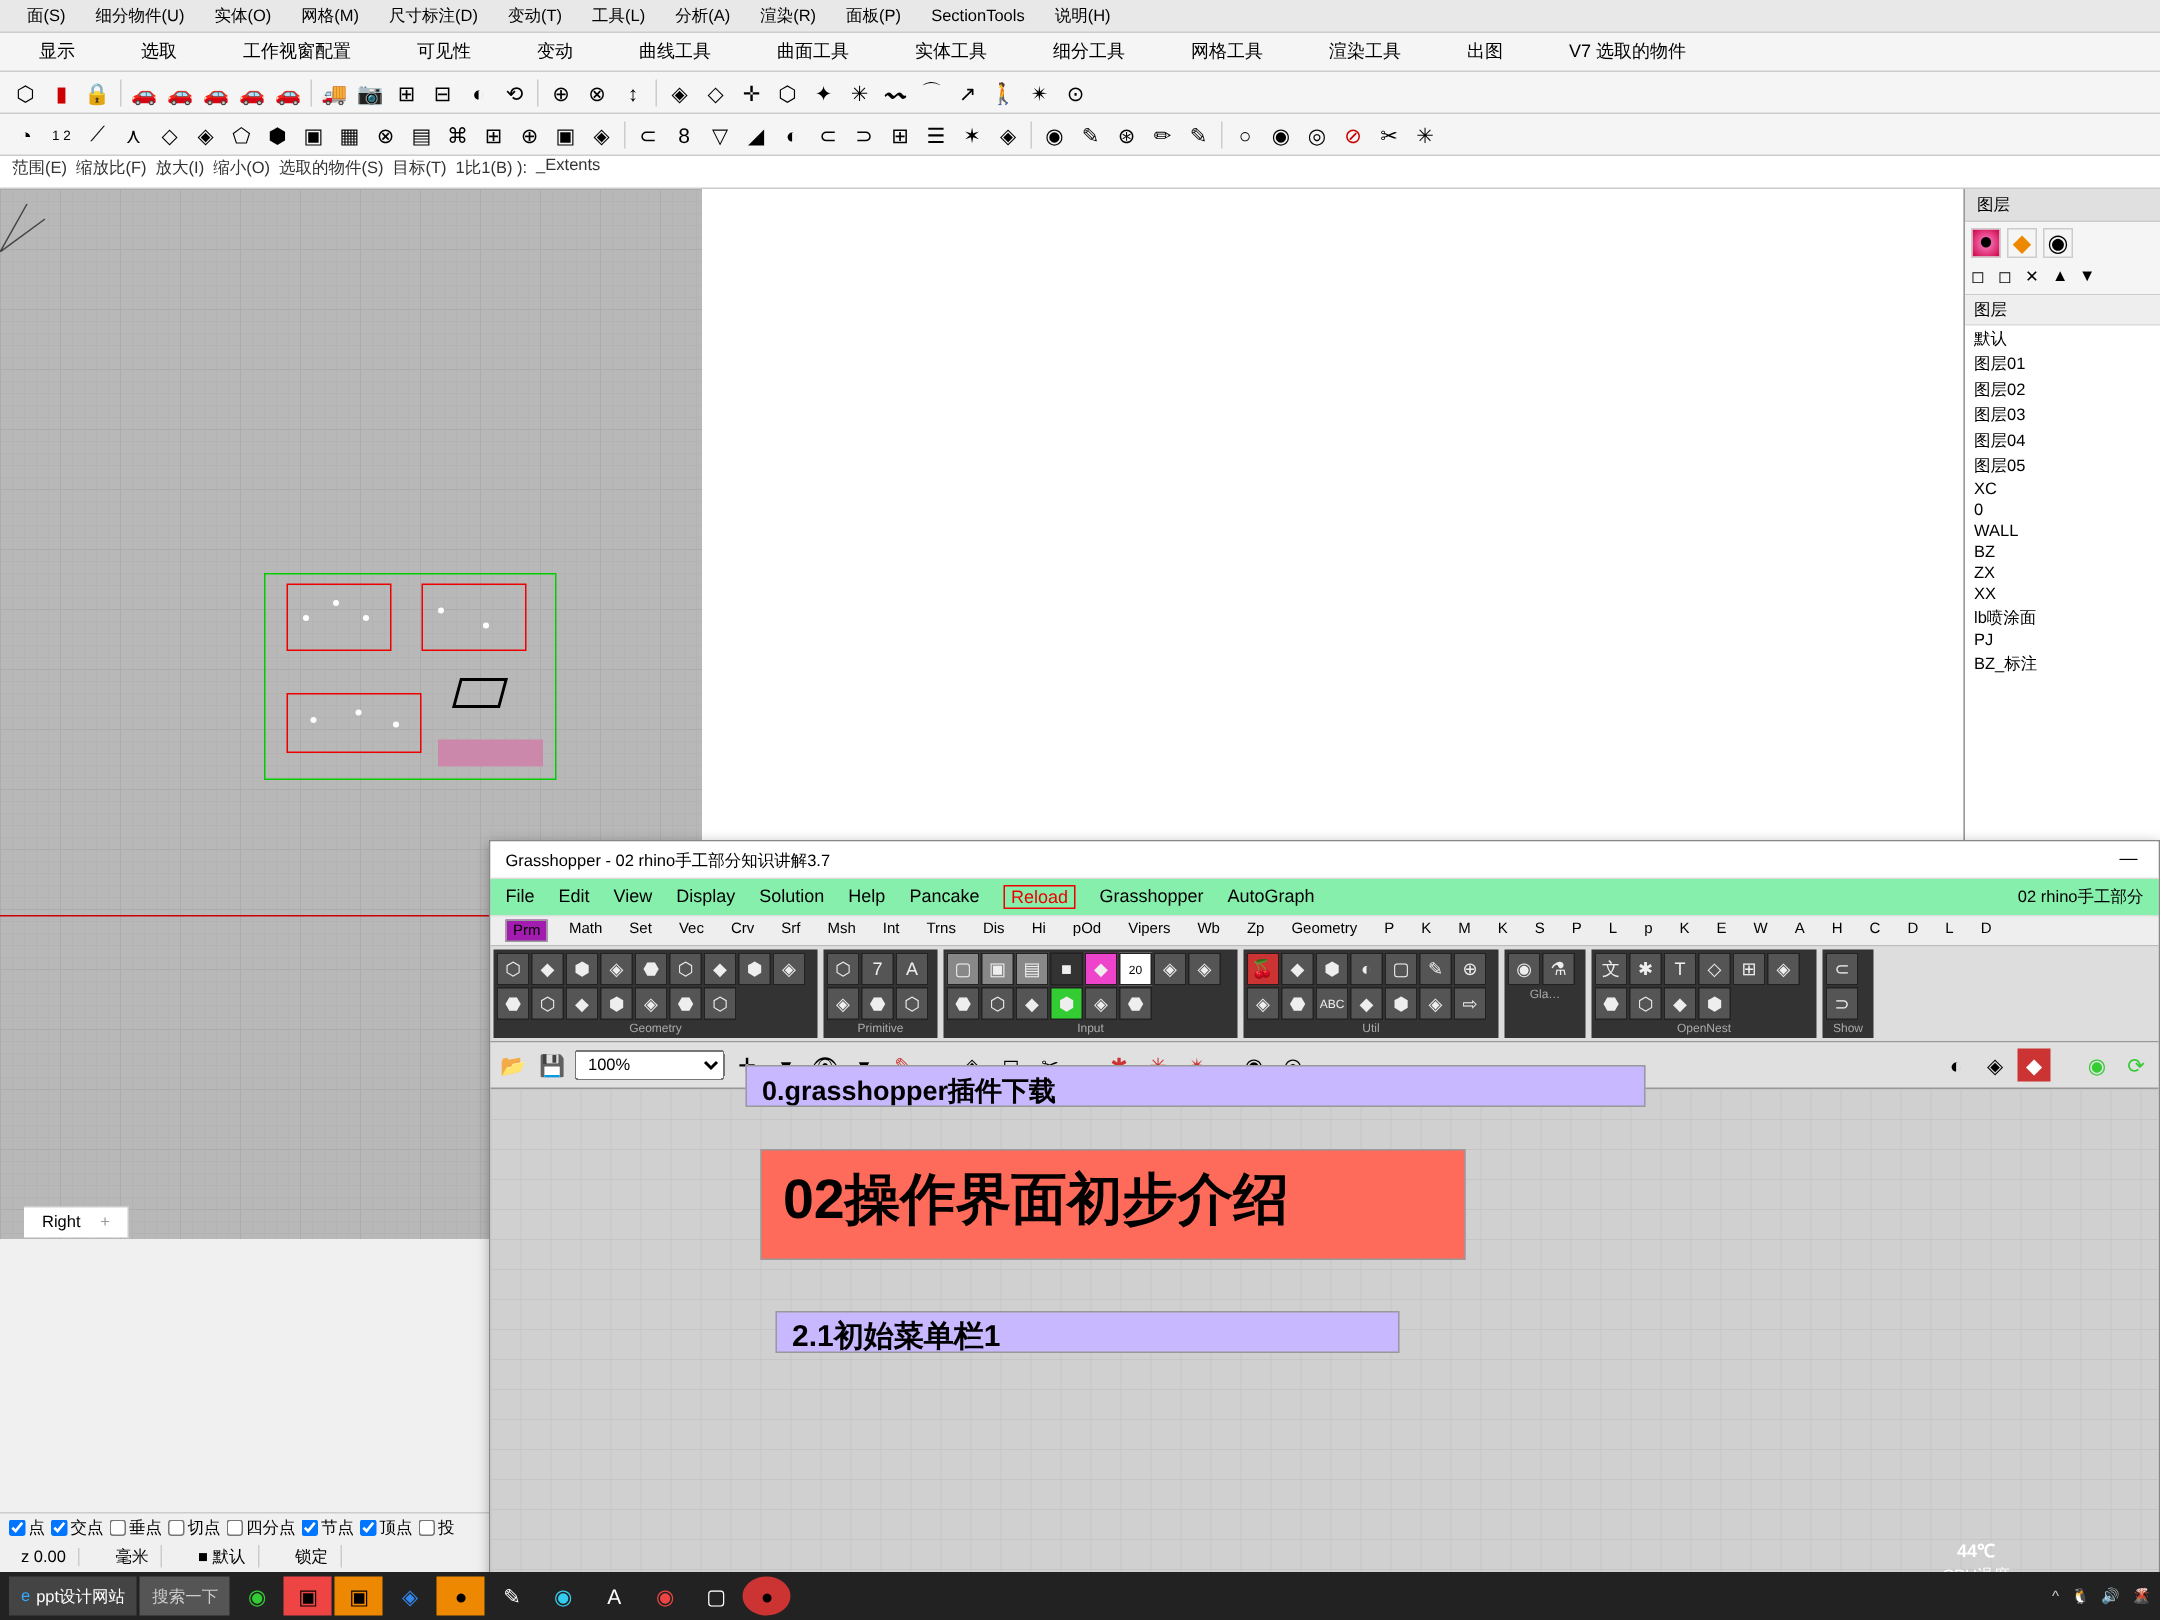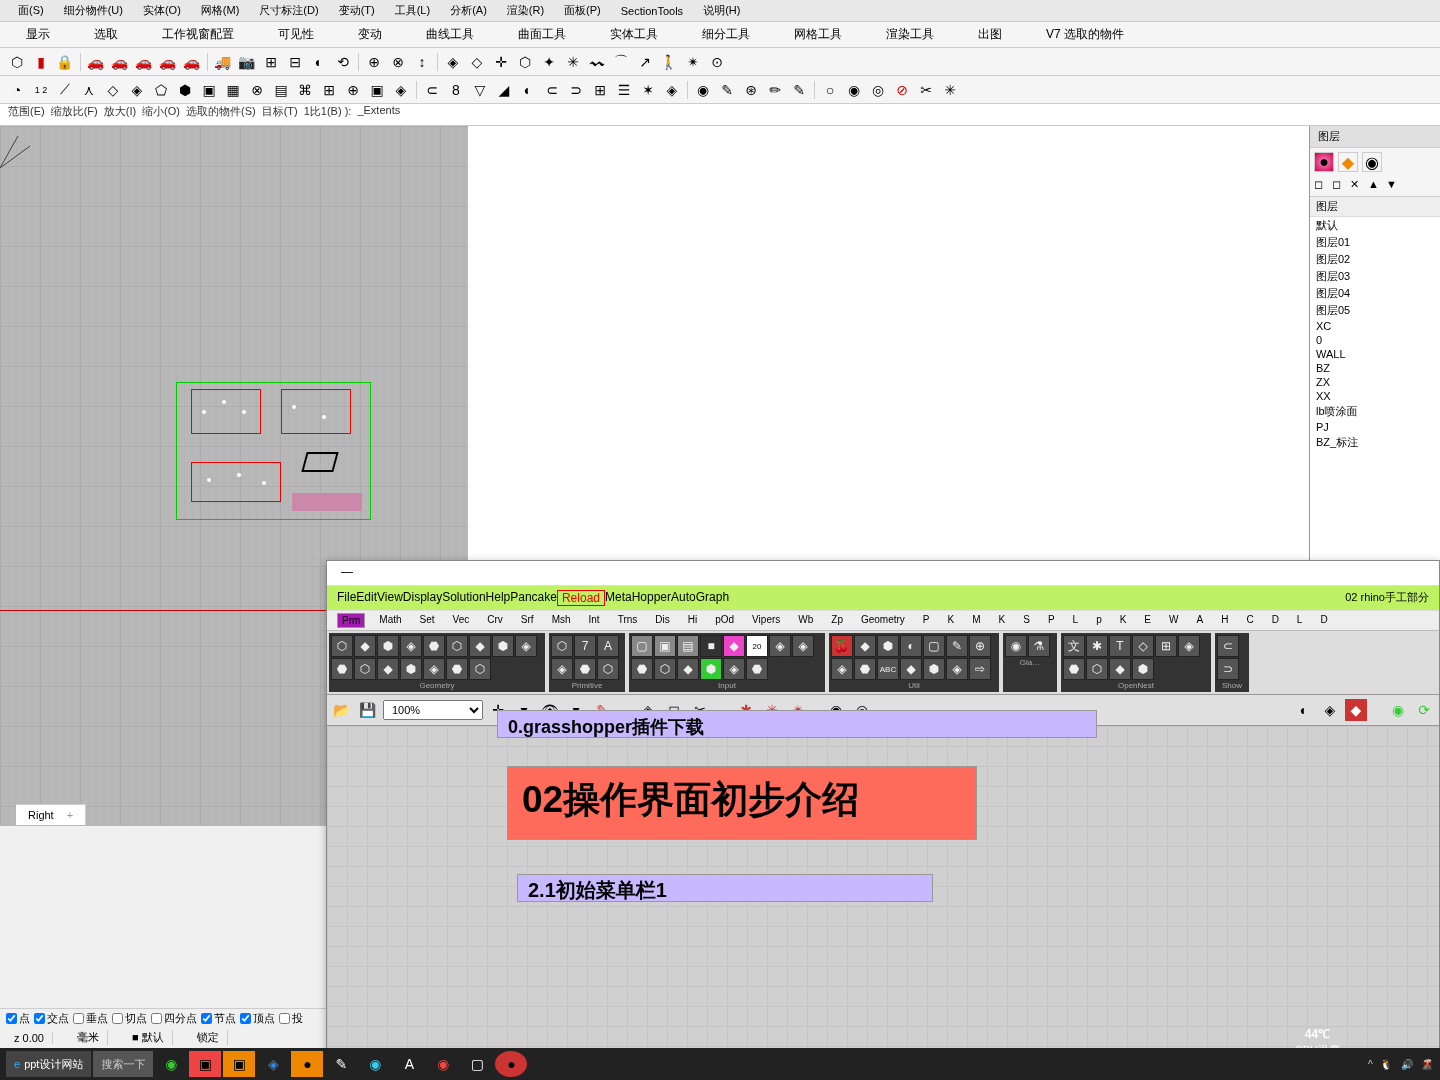--- a/index.html
+++ b/index.html
@@ -54,21 +54,21 @@
     .osnap-item { display: flex; align-items: center; gap: 2px; }
     .osnap-check { width: 11px; height: 11px; }
     .status-row { display: flex; align-items: center; padding: 2px 6px; gap: 16px; }
     .status-cell { border-right: 1px solid #ccc; padding: 0 8px; }
     
     
     .gh-window { position: absolute; left: 326px; top: 560px; right: 0; bottom: 0; background: #f0f0f0; border: 1px solid #888; box-shadow: 0 2px 8px rgba(0,0,0,0.3); display: flex; flex-direction: column; }
     .gh-title { background: #fff; padding: 4px 10px; font-size: 11px; border-bottom: 1px solid #ddd; display: flex; align-items: center; }
     .gh-title-text { flex: 1; }
     .gh-title-btn { width: 20px; height: 16px; text-align: center; cursor: pointer; font-size: 12px; }
-    .gh-menu { background: #bef264; padding: 4px 10px; font-size: 12px; display: flex; gap: 0; border-bottom: 1px solid #ddd; }
+    .gh-menu { background: #86efac; padding: 4px 10px; font-size: 12px; display: flex; gap: 16px; border-bottom: 1px solid #ddd; }
     .gh-menu-item { cursor: pointer; }
     .gh-reload { border: 1px solid #e00; padding: 0 4px; color: #e00; }
     .gh-doc-name { margin-left: auto; font-size: 11px; }
     .gh-tabs { background: #eee; padding: 2px 10px; font-size: 10px; display: flex; gap: 10px; border-bottom: 1px solid #bbb; }
     .gh-tab { cursor: pointer; padding: 1px 4px; }
     .gh-tab.active { background: #a21caf; border: 1px solid #999; }
     .gh-ribbon { background: #ddd; padding: 2px; display: flex; gap: 4px; border-bottom: 1px solid #999; }
     .gh-group { background: #333; padding: 2px; display: flex; flex-direction: column; position: relative; }
     .gh-group-icons { display: flex; flex-wrap: wrap; gap: 1px; }
     .gh-icon { width: 22px; height: 22px; background: #555; border: 1px solid #222; cursor: pointer; display: flex; align-items: center; justify-content: center; font-size: 12px; color: #eee; }
@@ -329,32 +329,33 @@
   <div class="status-row">
     <span class="status-cell">z 0.00</span>
     <span class="status-cell">毫米</span>
     <span class="status-cell">■ <span>默认</span></span>
     <span class="status-cell">锁定</span>
   </div>
 </div>
 
 <div class="gh-window">
   <div class="gh-title">
+    <span class="gh-title-text">Grasshopper - 02 rhino手工部分知识讲解3.7</span>
     <span class="gh-title-btn">—</span>
   </div>
   <div class="gh-menu">
     <span class="gh-menu-item">File</span>
     <span class="gh-menu-item">Edit</span>
     <span class="gh-menu-item">View</span>
     <span class="gh-menu-item">Display</span>
     <span class="gh-menu-item">Solution</span>
     <span class="gh-menu-item">Help</span>
     <span class="gh-menu-item">Pancake</span>
     <span class="gh-menu-item gh-reload">Reload</span>
-    <span class="gh-menu-item">MetaHopper</span>
+    <span class="gh-menu-item">Grasshopper</span>
     <span class="gh-menu-item">AutoGraph</span>
     <span class="gh-doc-name">02 rhino手工部分</span>
   </div>
   <div class="gh-tabs">
     <span class="gh-tab active">Prm</span>
     <span class="gh-tab">Math</span>
     <span class="gh-tab">Set</span>
     <span class="gh-tab">Vec</span>
     <span class="gh-tab">Crv</span>
     <span class="gh-tab">Srf</span>

